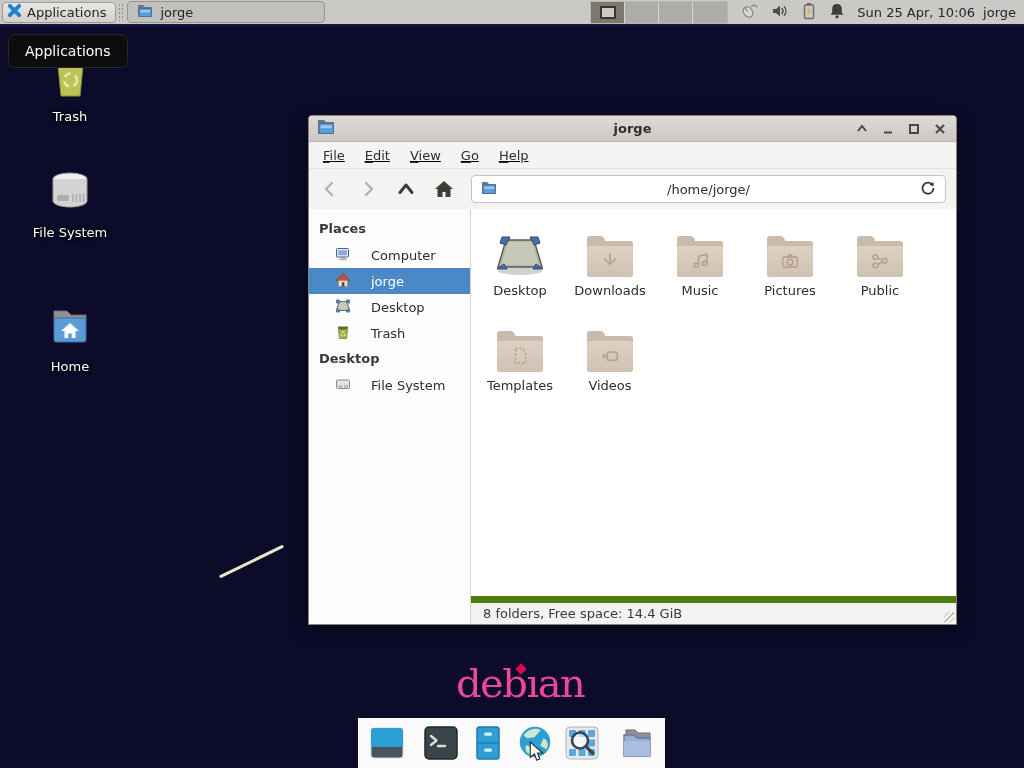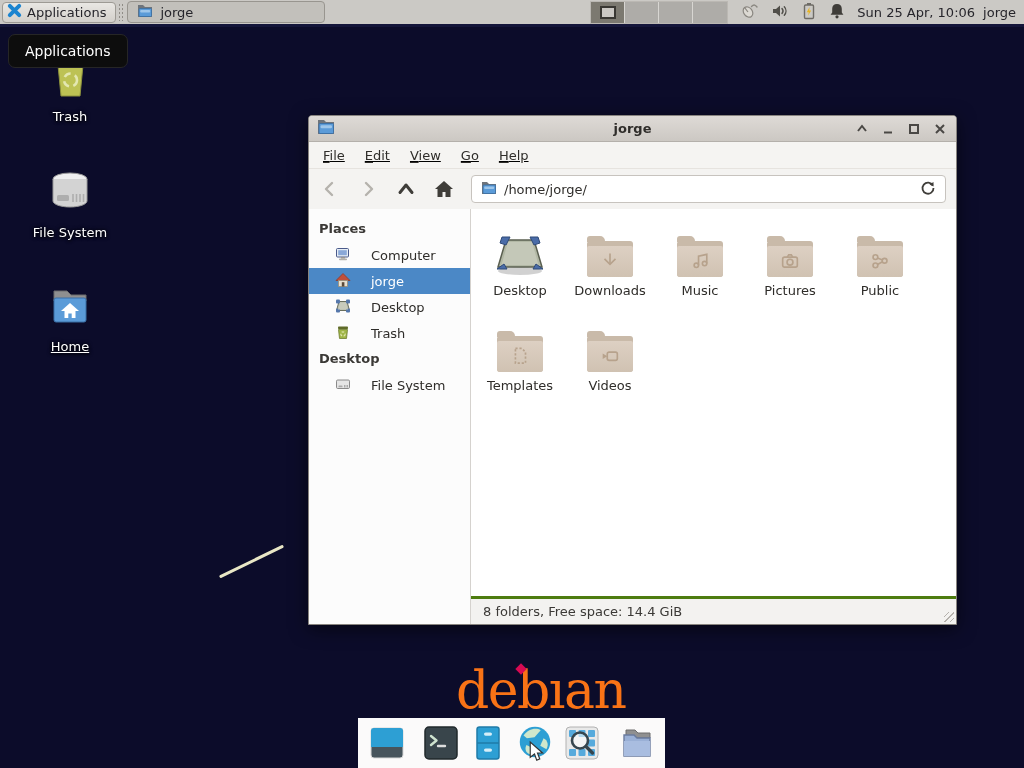--- a/index.html
+++ b/index.html
@@ -31,21 +31,21 @@
 
   
   .tooltip { position:absolute; left:8px; top:34px; z-index:30; background:#0d0d0d;
              color:#ffffff; font-size:14px; padding:8px 16px; border-radius:7px;
              border:1px solid #262626; }
 
   
   .desk-icon { position:absolute; width:110px; left:15px; display:flex; flex-direction:column;
                align-items:center; color:#ffffff; }
   .desk-icon .lbl { margin-top:4px; text-shadow:0 1px 3px #000, 0 0 4px #000; }
-  .desk-trash { top:52px; } .desk-fs { top:166px; } .desk-home { top:284px;text-decoration:underline; }
+  .desk-trash { top:52px; } .desk-fs { top:166px; } .desk-home { top:304px; }
 
   .desktop-line { position:absolute; left:216px; top:560px; width:71px; height:3px;
                   background:#e9e7c6; transform:rotate(-26deg); border-radius:2px; }
 
   
   .window { position:absolute; left:308px; top:115px; width:649px; height:510px;
             background:#f4f3f1; border:1px solid #88847f; border-radius:4px 4px 0 0;
             box-shadow:0 4px 18px rgba(0,0,0,0.55); display:flex; flex-direction:column; }
   .titlebar { height:26px; background:linear-gradient(#dedad6,#ccc8c3); border-radius:3px 3px 0 0;
               border-bottom:1px solid #b4b0ab; display:flex; align-items:center; padding:0 8px;
@@ -54,21 +54,21 @@
                      color:#2f2d2a; pointer-events:none; }
   .win-buttons { margin-left:auto; display:flex; align-items:center; gap:10px; }
   .win-btn { width:16px; height:16px; display:flex; align-items:center; justify-content:center; }
 
   .menubar { height:27px; background:#f5f4f2; display:flex; align-items:center; padding:0 4px;
              border-bottom:1px solid #e6e3df; flex:0 0 auto;text-decoration:underline; }
   .menu-item { padding:4px 10px; color:#2f2d2a; }
   u { text-decoration:underline; text-underline-offset:2px; }
 
   .toolbar { height:40px; display:flex; align-items:center; padding:0 10px; gap:16px;
-             background:#f4f3f1; flex:0 0 auto; }
+             background:#f4f3f1; flex:0 0 auto;text-align:center; }
   .nav-btn { display:flex; align-items:center; justify-content:center; width:22px; height:22px; }
   .pathbar { flex:1; height:28px; background:#ffffff; border:1px solid #c7c3be; border-radius:4px;
              display:flex; align-items:center; gap:7px; padding:0 9px; color:#2f2d2a; }
   .pathbar .path-text { flex:1; }
 
   .win-body { flex:1; display:flex; min-height:0; }
   .sidebar { width:162px; background:#fcfcfc; border-right:1px solid #d5d2ce; padding-top:7px;
              flex:0 0 auto; }
   .side-header { font-weight:bold; color:#3b3936; padding:5px 10px 6px 10px; }
   .side-item { height:26px; display:flex; align-items:center; gap:20px; padding-left:26px;
@@ -83,28 +83,28 @@
   .icon-slot { height:52px; display:flex; align-items:flex-end; justify-content:center; }
   .grid-cell .lbl { margin-top:6px; color:#2f2d2a; }
 
   .folder { width:46px; height:36px; background:#c9baa9; border-radius:3px; position:relative; }
   .folder::before { content:""; position:absolute; top:-5px; left:0; width:18px; height:6px;
                     background:#c9baa9; border-radius:3px 5px 0 0; }
   .folder::after { content:""; position:absolute; left:0; right:0; top:5px; bottom:0;
                    background:linear-gradient(#ddd0c3,#d0c2b2); border-radius:2px 2px 3px 3px; }
   .folder svg { position:absolute; z-index:1; left:50%; top:50%; transform:translate(-50%,-42%); }
 
-  .statusbar { height:28px; background:#f3f2f0; border-top:3px solid #4d7c0f; display:flex;
+  .statusbar { height:28px; background:#f3f2f0; border-top:7px solid #4d7c0f; display:flex;
                align-items:center; padding:0 12px; color:#3b3936; flex:0 0 auto; position:relative; }
   .grip { position:absolute; right:2px; bottom:2px; width:10px; height:10px;
           background:repeating-linear-gradient(135deg, transparent 0 3px, #b5b2ad 3px 4px); }
 
   
-  .debian { position:absolute; left:456px; top:660px; color:#f97316;
-            font-family:"DejaVu Serif","Liberation Serif",serif; font-size:52px;
+  .debian { position:absolute; left:456px; top:660px; color:#ec4899;
+            font-family:"DejaVu Serif","Liberation Serif",serif; font-size:40px;
             letter-spacing:-1.5px; }
   .debian .diamond { position:absolute; left:61px; top:5px; width:8px; height:8px;
                      background:#d70a53; transform:rotate(45deg); }
 
   
   .dock { position:absolute; left:358px; top:718px; width:307px; height:50px; background:#fbfafa;
           display:flex; align-items:center; gap:7px; padding:0 9px; }
   .dock-item { width:40px; height:40px; display:flex; align-items:center; justify-content:center; }
   .dock-sep { width:2px; height:36px; background:#8f8f8f; }
 </style>

